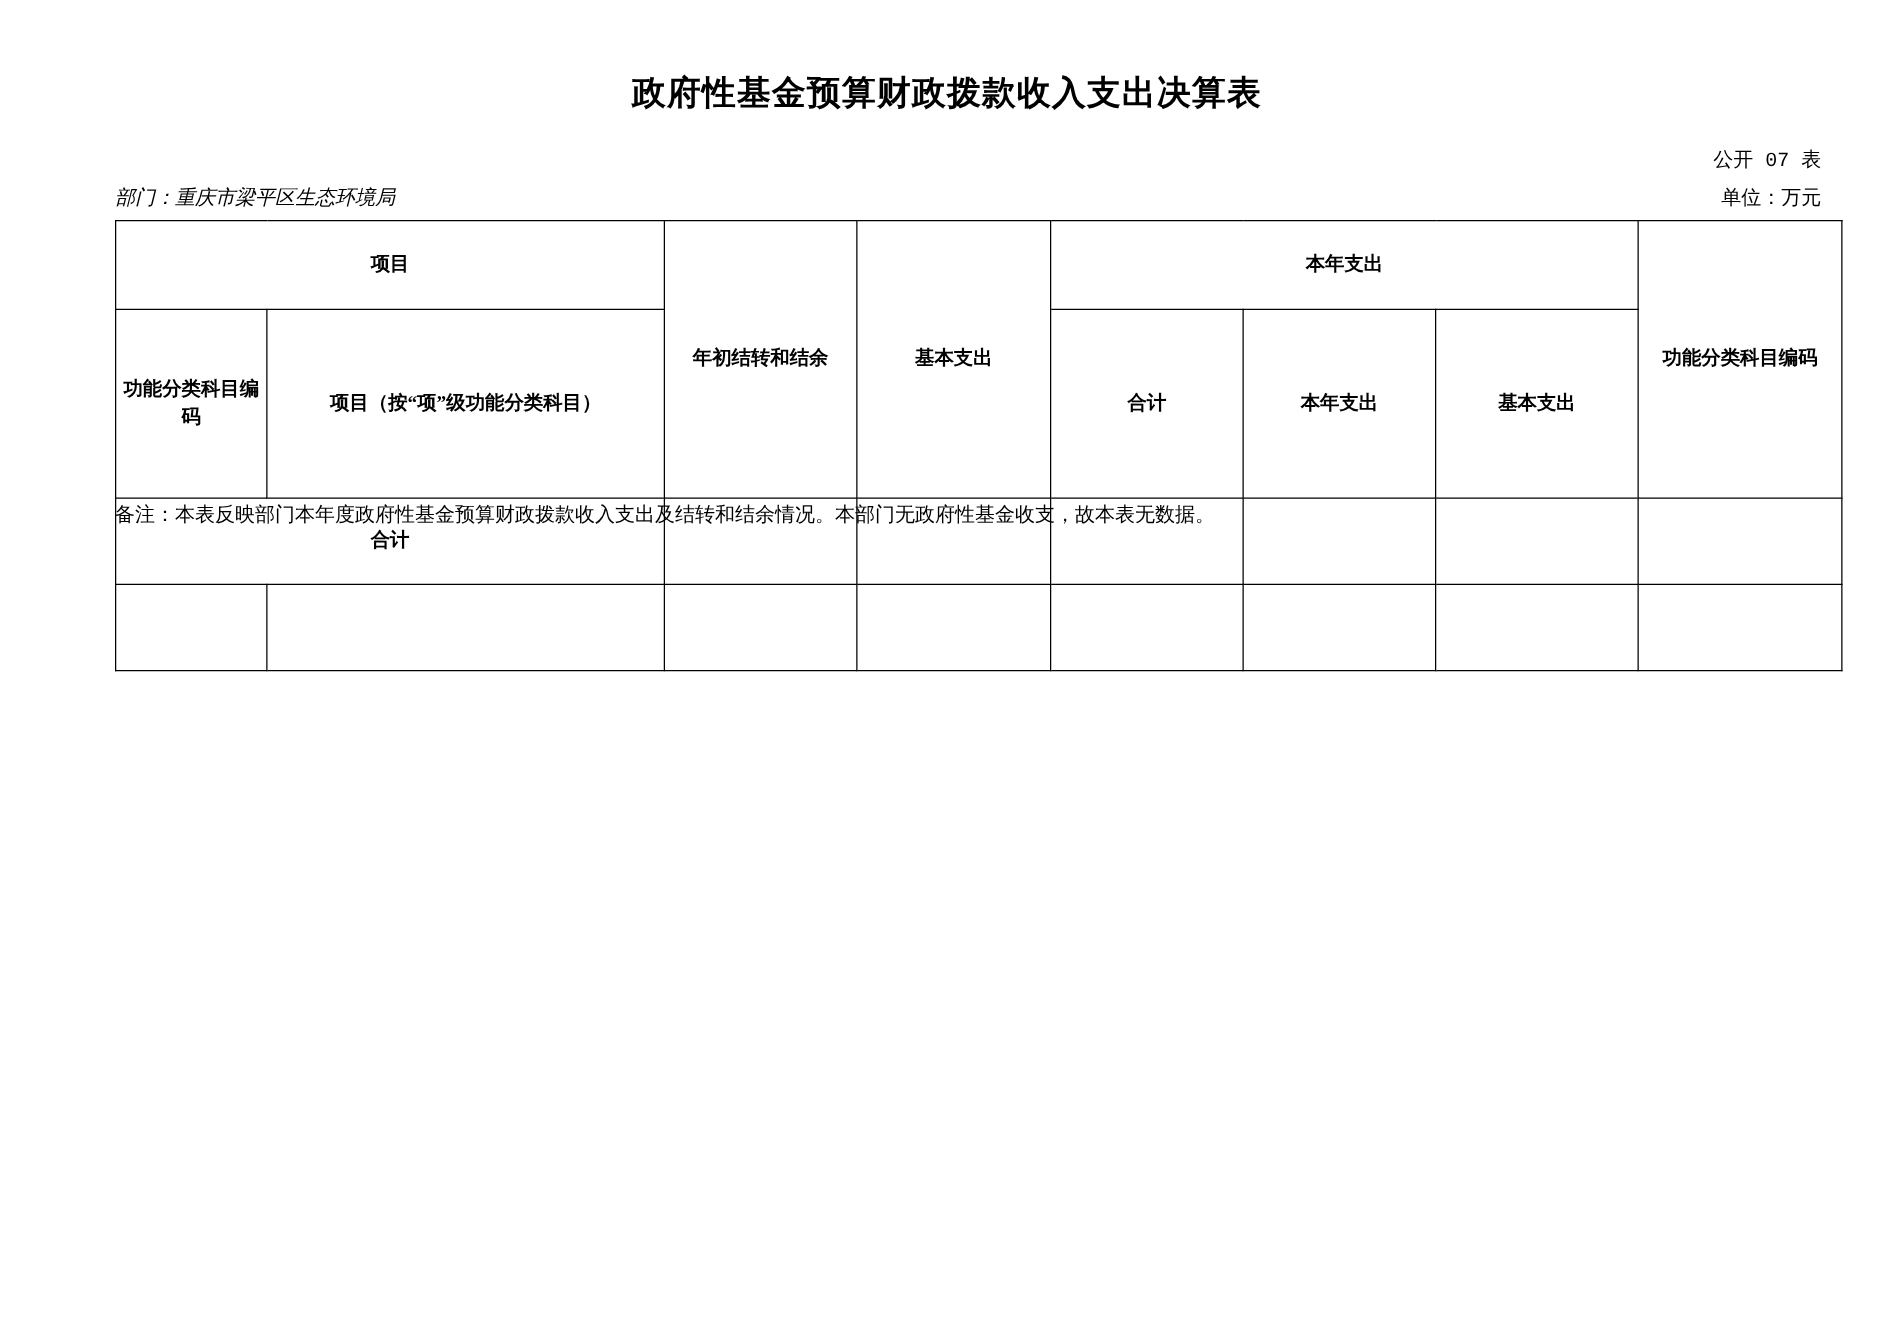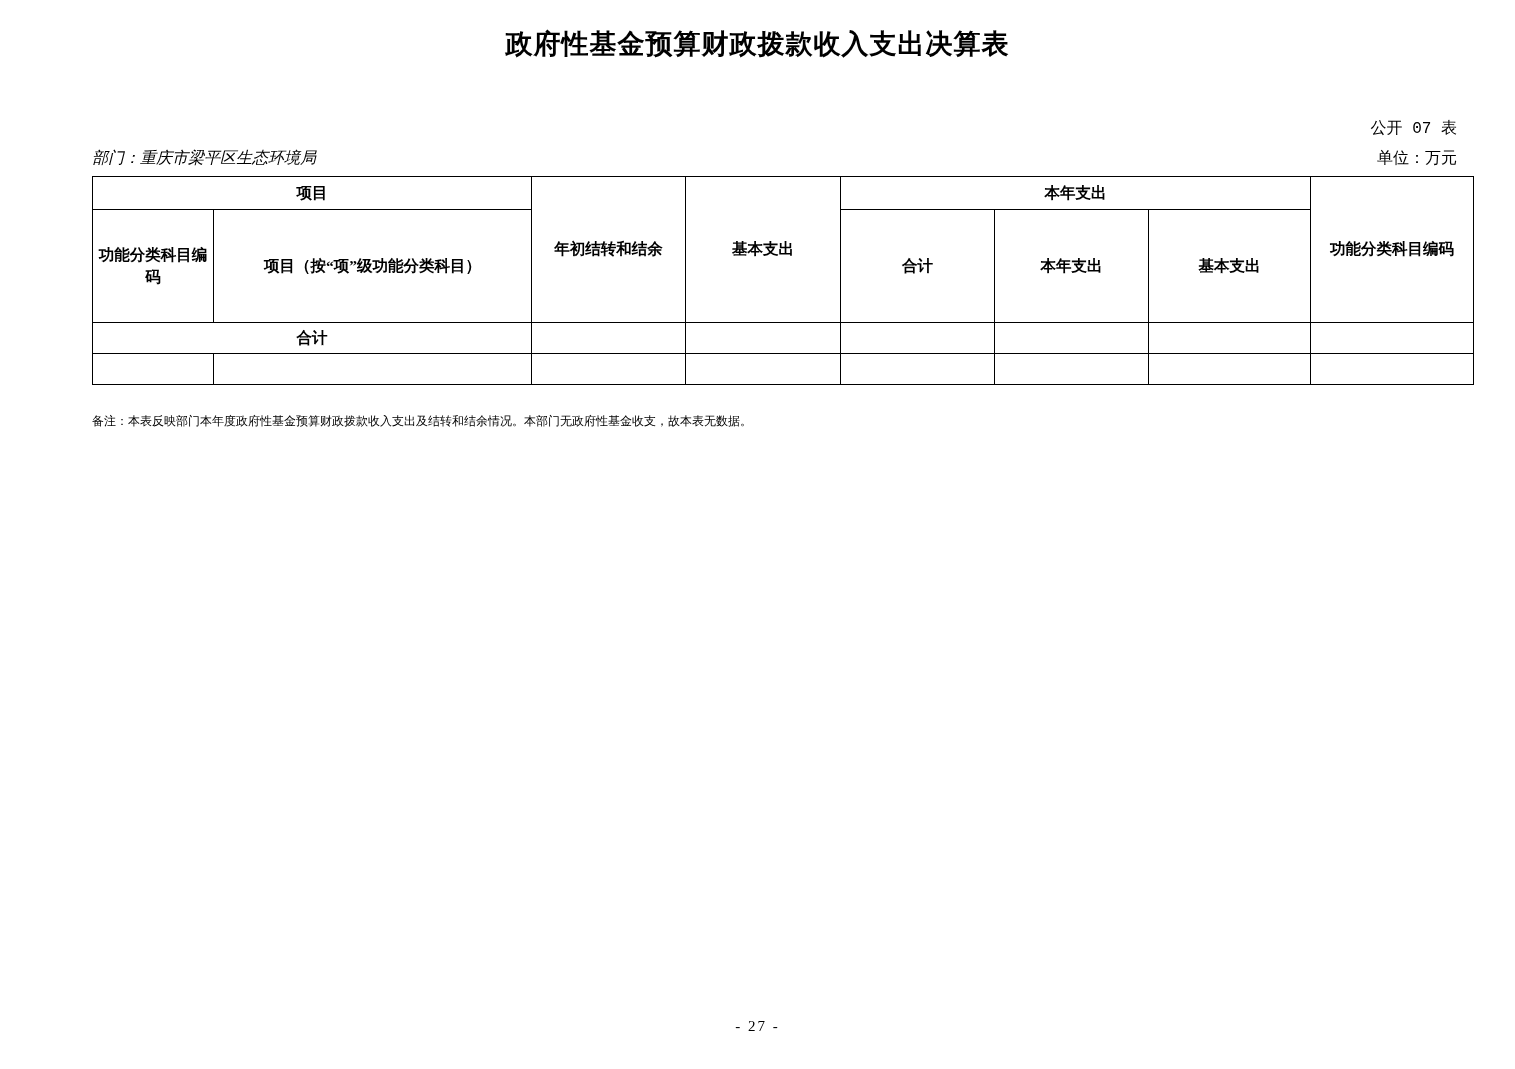--- a/index.html
+++ b/index.html
@@ -20,21 +20,21 @@
     width: 1515px;
     height: 1069px;
     box-sizing: border-box;
   }
   .title {
     text-align: center;
     font-size: 27px;
     font-weight: bold;
     letter-spacing: 1px;
     margin: 0;
-    padding-top: 26px;
+    padding-top: 56px;
     font-family: "Liberation Serif", serif;
   }
   .form-code {
     position: absolute;
     right: 58px;
     top: 118px;
     font-size: 16px;
     font-family: Liberation Mono, monospace;
   }
   .meta-row {
@@ -62,32 +62,32 @@
     border-collapse: collapse;
     width: 1381px;
     table-layout: fixed;
   }
   table.decl td {
     border: 1px solid #000000;
     text-align: center;
     vertical-align: middle;
     font-size: 15.5px;
     font-weight: bold;
-    padding: 0 4px;
+    padding: 19px 4px;
     line-height: 1.45;
   }
   td.h-project-group { height: 32px; }
   td.h-main { height: 112px; }
   .row-total td { height: 30px; }
   .row-empty td { height: 30px; }
   .note {
     position: absolute;
     left: 92px;
-    top: 412px;
-    font-size: 12px;
+    top: 400px;
+    font-size: 16px;
     line-height: 1.6;
   }
   .footer {
     position: absolute;
     left: 0;
     right: 0;
     top: 1018px;
     text-align: center;
     font-size: 15px;
     letter-spacing: 2px;
@@ -151,15 +151,14 @@
         <td class="cell-empty"></td>
         <td class="cell-empty"></td>
         <td class="cell-empty"></td>
         <td class="cell-empty"></td>
       </tr>
     </tbody>
   </table>
 
   <div class="note">备注：本表反映部门本年度政府性基金预算财政拨款收入支出及结转和结余情况。本部门无政府性基金收支，故本表无数据。</div>
 
-  <div class="footer">- 27 -</div>
 
 </div>
 
 </body></html>

